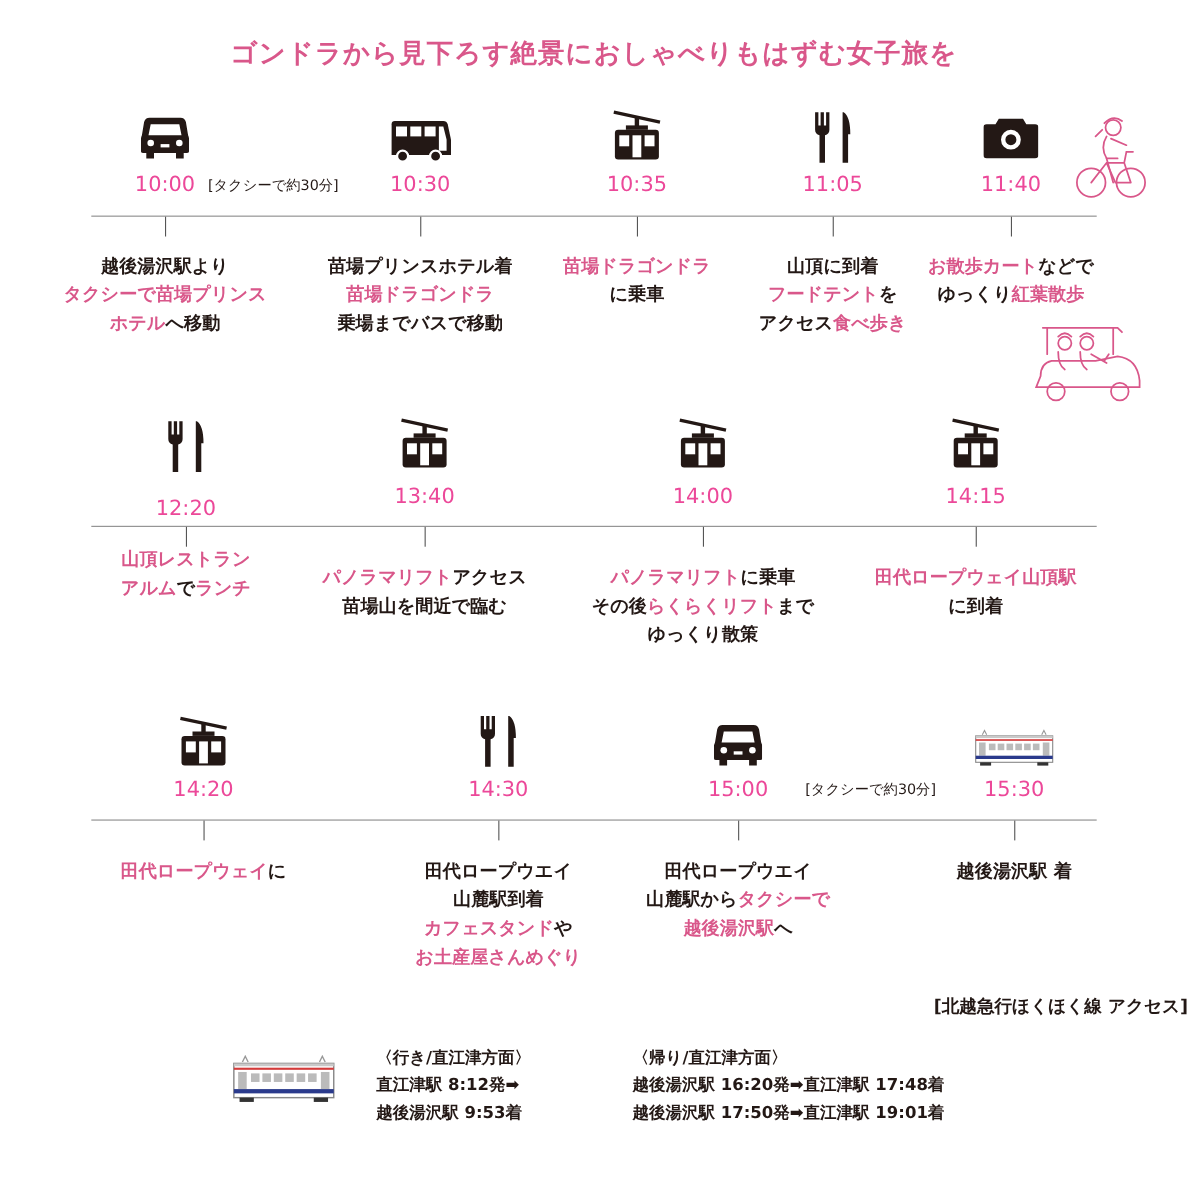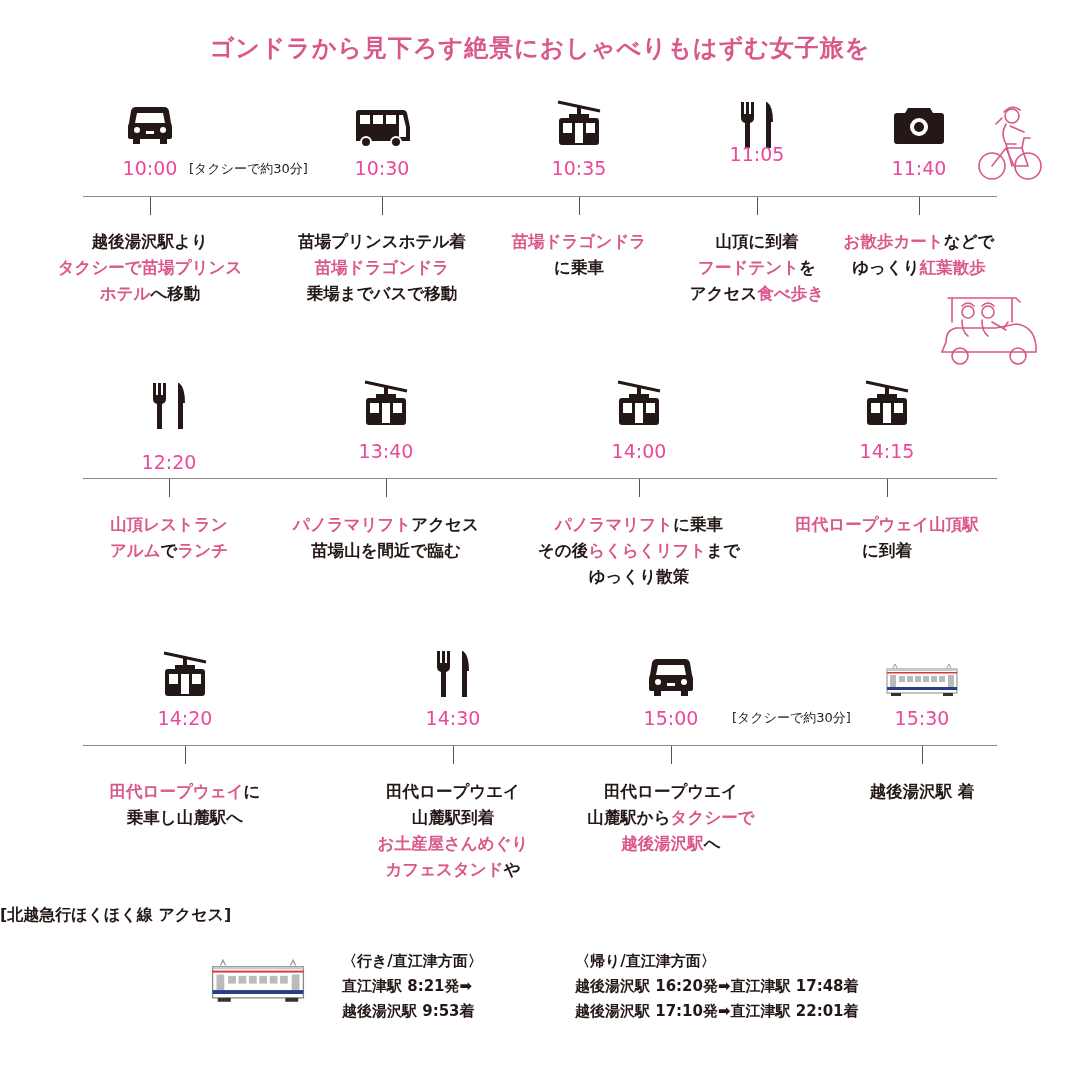--- a/index.html
+++ b/index.html
@@ -8,21 +8,21 @@
   .title { position: absolute; top: 32px; left: 0; width: 1080px; text-align: center; font-size: 24px; font-weight: bold; color: #d9578a; letter-spacing: 1px; }
   .row { position: absolute; left: 0; width: 1080px; }
   .axis { position: absolute; left: 83px; width: 914px; height: 1px; background: #8a8a8a; }
   .stop { position: absolute; width: 220px; margin-left: -110px; text-align: center; }
   .icon { position: absolute; left: 50%; transform: translateX(-50%); }
   .time { position: absolute; left: 0; width: 100%; text-align: center; font-size: 19px; color: #ec4899; }
   .tick { position: absolute; left: 50%; width: 1px; height: 18px; background: #555; }
   .desc { position: absolute; left: -30px; width: 280px; text-align: center; font-size: 16.5px; font-weight: bold; line-height: 26px; }
   .pk { color: #d9578a; }
   .note { position: absolute; font-size: 13px; color: #231815; white-space: nowrap; }
-  .access-title { position: absolute; top: 905px; left: 0; width: 1080px; text-align: left; font-size: 16px; font-weight: bold; }
+  .access-title { position: absolute; top: 905px; left: 0; width: 1080px; text-align: right; font-size: 16px; font-weight: bold; }
   .col { position: absolute; font-size: 15px; font-weight: bold; line-height: 25px; white-space: nowrap; }
   .illust { position: absolute; }
 </style>
 </head>
 <body>
 
 <svg width="0" height="0" style="position:absolute">
   <defs>
     <symbol id="i-car" viewBox="0 0 44 40">
       <path d="M8 2 h28 q4 0 5 4 l2 12 q1 2 1 4 v10 q0 2-2 2 h-3 v5 h-7 v-5 h-20 v5 h-7 v-5 h-3 q-2 0-2-2 v-10 q0-2 1-4 l2-12 q1-4 5-4 z M9 8 l-2 10 h30 l-2-10 z" fill="#231815"></path>
@@ -118,21 +118,21 @@
     <div class="desc" style="top:229px">
         <div><span class="pk">苗場ドラゴンドラ</span></div>
         <div><span>に乗車</span></div>
       </div>
   </div>
 
   <div class="stop" style="left:757px;top:0">
     <svg class="icon" style="top:100px" width="36" height="50">
         <use href="#i-fork"></use>
       </svg>
-    <div class="time" style="top:143px">11:05</div>
+    <div class="time" style="top:157px">11:05</div>
     <div class="tick" style="top:197px"></div>
     <div class="desc" style="top:229px">
         <div><span>山頂に到着</span></div>
         <div><span class="pk">フードテント</span><span>を</span></div>
         <div><span>アクセス</span><span class="pk">食べ歩き</span></div>
       </div>
   </div>
 
   <div class="stop" style="left:919px;top:0">
     <svg class="icon" style="top:104px" width="50" height="40">
@@ -172,21 +172,21 @@
 
 <div class="row" style="top:0">
   <div class="axis" style="top:478px"></div>
 
   <div class="stop" style="left:169px;top:0">
     <svg class="icon" style="top:381px" width="36" height="50">
         <use href="#i-fork"></use>
       </svg>
     <div class="time" style="top:451px">12:20</div>
     <div class="tick" style="top:479px"></div>
-    <div class="desc" style="top:512px">
+    <div class="desc" style="top:496px">
         <div><span class="pk">山頂レストラン</span></div>
         <div><span class="pk">アルム</span><span>で</span><span class="pk">ランチ</span></div>
       </div>
   </div>
 
   <div class="stop" style="left:386px;top:0">
     <svg class="icon" style="top:380px" width="44" height="46">
         <use href="#i-gondola"></use>
       </svg>
     <div class="time" style="top:440px">13:40</div>
@@ -228,35 +228,34 @@
   <div class="note" style="left:732px;top:709px">[タクシーで約30分]</div>
 
   <div class="stop" style="left:185px;top:0">
     <svg class="icon" style="top:651px" width="44" height="46">
         <use href="#i-gondola"></use>
       </svg>
     <div class="time" style="top:707px">14:20</div>
     <div class="tick" style="top:746px"></div>
     <div class="desc" style="top:779px">
         <div><span class="pk">田代ロープウェイ</span><span>に</span></div>
-        <div><span>乗車し山麓駅へ</span></div>
       </div>
   </div>
 
   <div class="stop" style="left:453px;top:0">
     <svg class="icon" style="top:649px" width="36" height="50">
         <use href="#i-fork"></use>
       </svg>
     <div class="time" style="top:707px">14:30</div>
     <div class="tick" style="top:746px"></div>
     <div class="desc" style="top:779px">
         <div><span>田代ロープウエイ</span></div>
         <div><span>山麓駅到着</span></div>
+        <div><span class="pk">カフェスタンド</span><span>や</span></div>
         <div><span class="pk">お土産屋さんめぐり</span></div>
-        <div><span class="pk">カフェスタンド</span><span>や</span></div>
       </div>
   </div>
 
   <div class="stop" style="left:671px;top:0">
     <svg class="icon" style="top:656px" width="44" height="42">
         <use href="#i-car"></use>
       </svg>
     <div class="time" style="top:707px">15:00</div>
     <div class="tick" style="top:746px"></div>
     <div class="desc" style="top:779px">
@@ -277,20 +276,20 @@
       </div>
   </div>
 </div>
 
 <div class="access-title">[北越急行ほくほく線 アクセス]</div>
 <svg class="illust" style="left:210px;top:955px" width="96" height="52" viewBox="0 0 74 40">
     <use href="#i-train"></use>
   </svg>
 <div class="col" style="left:342px;top:949px">
   <div>〈行き/直江津方面〉</div>
-  <div>直江津駅  8:21発➡</div>
+  <div>直江津駅  8:12発➡</div>
   <div>越後湯沢駅 9:53着</div>
 </div>
 <div class="col" style="left:575px;top:949px">
   <div>〈帰り/直江津方面〉</div>
   <div>越後湯沢駅 16:20発➡直江津駅 17:48着</div>
-  <div>越後湯沢駅 17:10発➡直江津駅 22:01着</div>
+  <div>越後湯沢駅 17:50発➡直江津駅 19:01着</div>
 </div>
 
 </body></html>

